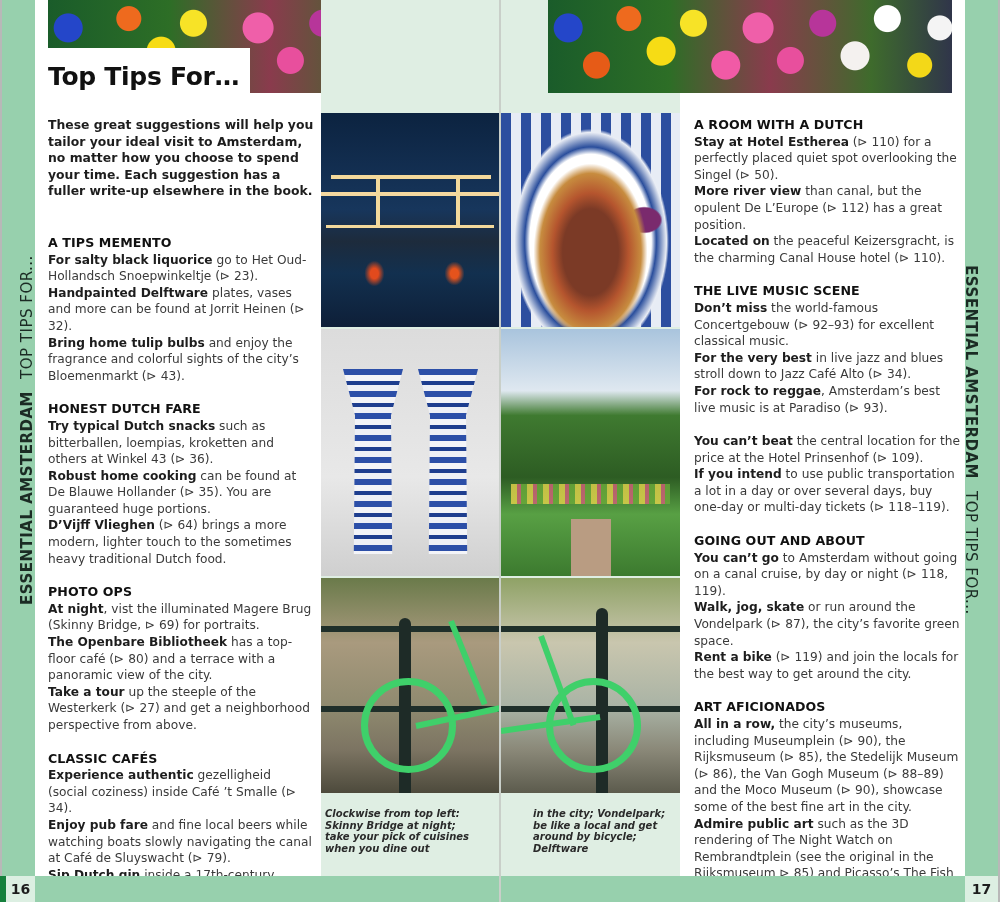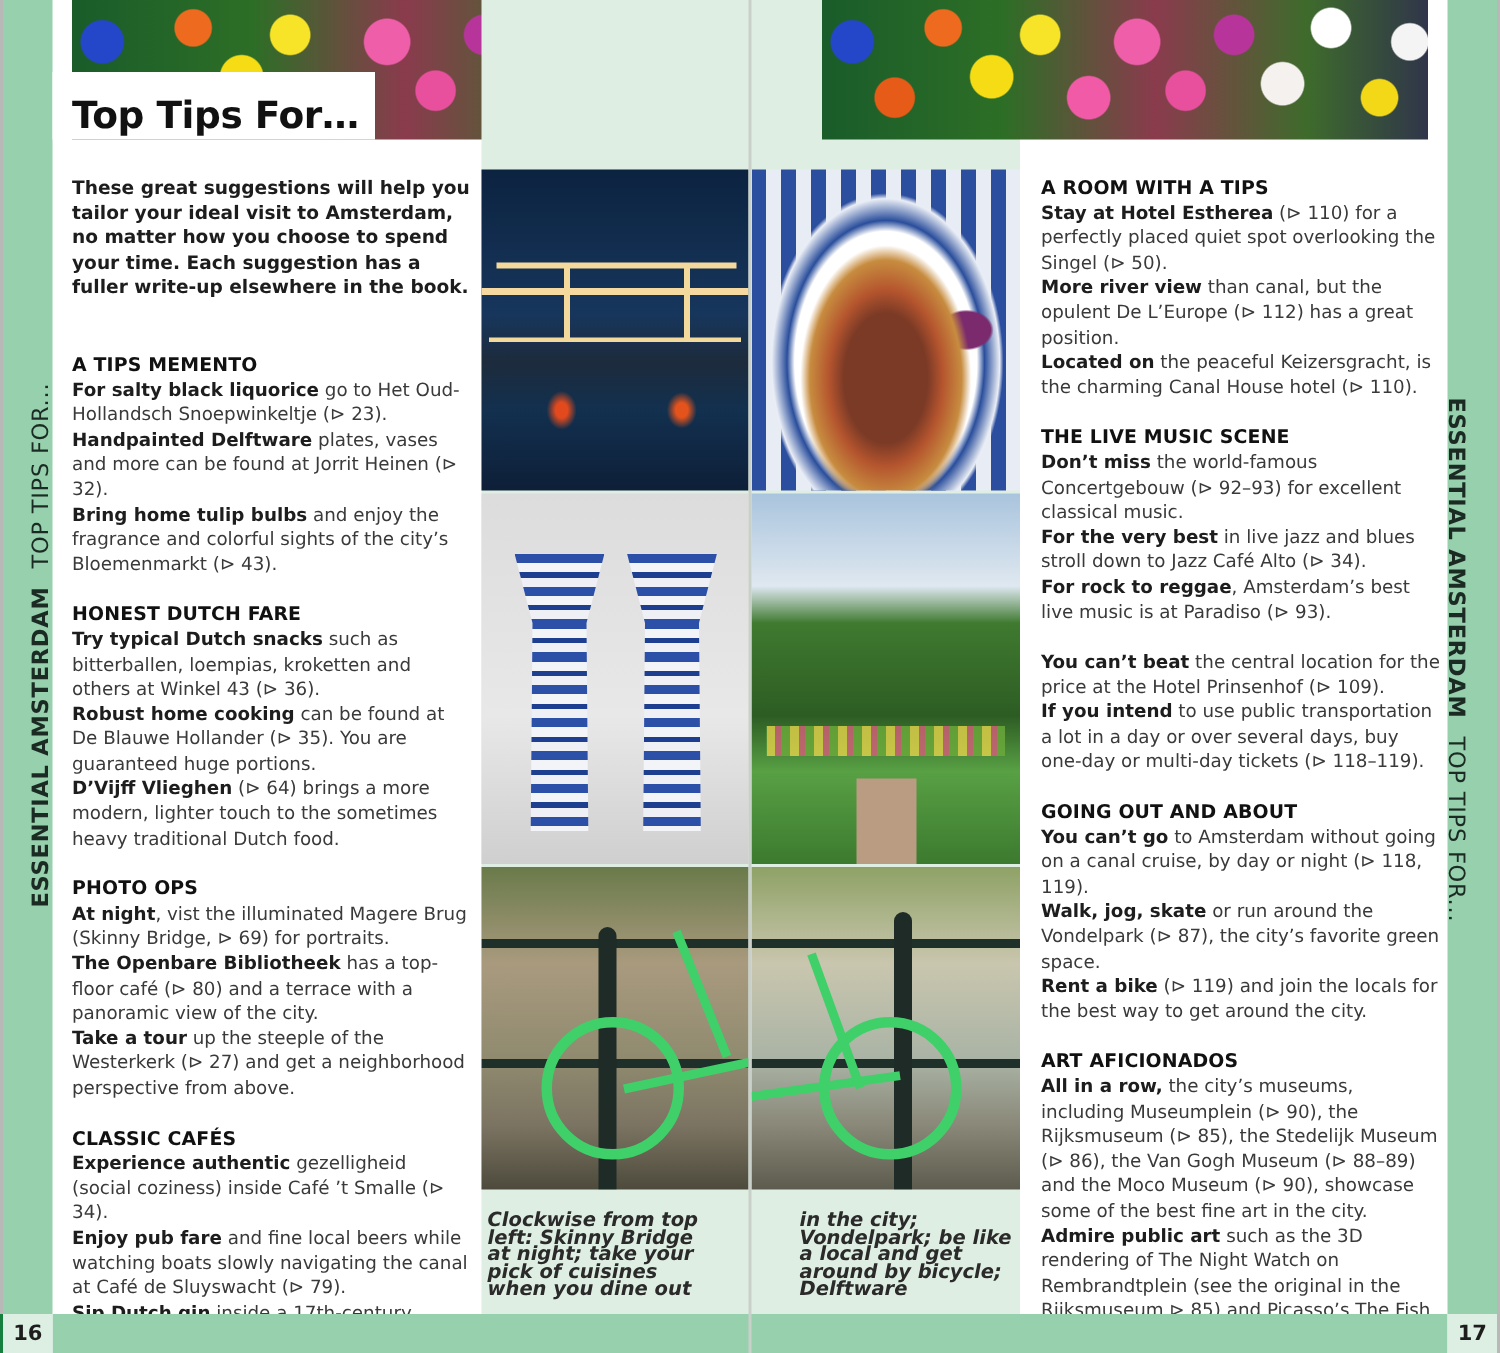--- a/index.html
+++ b/index.html
@@ -28,21 +28,21 @@
     .side-text-right { left: 480px; top: 265px; transform-origin: 0 0; transform: rotate(90deg); }
 
     .bottom-bar { position: absolute; top: 876px; height: 26px; background: #97d0ad; }
     .bottom-bar-left { left: 35px; width: 465px; }
     .bottom-bar-right { left: 0; width: 465px; }
     .page-num {
       position: absolute; top: 876px; width: 35px; height: 26px;
       background: #dcefe2; font-weight: bold; font-size: 14px; color: #1d1d1d;
       display: flex; align-items: center; justify-content: center;
     }
-    .page-num-left { left: 0; border-left: 2px solid #15803d; }
+    .page-num-left { left: 0; border-left: 6px solid #15803d; }
     .page-num-right { left: 465px; border-right: 2px solid #b8b8b8; }
 
     .mint-bg { position: absolute; background: #dfeee3; }
 
     
     .tulips {
       position: absolute; top: 0; height: 93px; overflow: hidden;
       background:
         radial-gradient(circle at 5% 30%, #2446c9 0 14px, transparent 15px),
         radial-gradient(circle at 12% 70%, #e65b17 0 13px, transparent 14px),
@@ -124,21 +124,21 @@
       left: 501px; width: 179px;
       background: linear-gradient(180deg, #8fa266 0%, #c9c6ae 30%, #a9b3a5 60%, #8a8878 80%, #5c5b4d 100%);
     }
     .rail { position: absolute; left: 0; right: 0; height: 6px; background: #1f2f2a; }
     .post { position: absolute; width: 12px; background: #1e2b27; border-radius: 6px 6px 0 0; }
     .wheel { position: absolute; width: 95px; height: 95px; border: 7px solid #3fd06a; border-radius: 50%; }
     .frame { position: absolute; height: 6px; background: #3fd06a; transform-origin: 0 50%; }
 
     .caption {
       position: absolute; top: 808px; font-style: italic; font-weight: bold;
-      font-size: 13px; line-height: 11.5px; color: #2a2a2a;
+      font-size: 10px; line-height: 11.5px; color: #2a2a2a;
       font-family: "DejaVu Sans", sans-serif;
     }
     .caption-left { left: 325px; width: 150px; }
     .caption-right { left: 533px; width: 148px; }
   </style>
 </head>
 <body>
 
 <div class="page page-left">
   <div class="side-strip side-strip-left"></div>
@@ -225,21 +225,21 @@
     <div class="rail" style="top:128px;"></div>
     <div class="post" style="left:95px; top:30px; height:185px;"></div>
     <div class="wheel" style="left:45px; top:100px;"></div>
     <div class="frame" style="left:0; top:150px; width:100px; transform:rotate(-8deg);"></div>
     <div class="frame" style="left:40px; top:55px; width:95px; transform:rotate(70deg);"></div>
   </div>
   <div class="caption caption-right" style="left:33px;">in the city; Vondelpark; be like a local and get around by bicycle; Delftware</div>
 
   <div class="text-col text-col-right">
     <div class="section">
-      <div class="section-head">A ROOM WITH A TIPS</div>
+      <div class="section-head">A ROOM WITH A DUTCH</div>
       <div class="tip"><b>Stay at Hotel Estherea</b><span> (⊳ 110) for a perfectly placed quiet spot overlooking the Singel (⊳ 50).</span></div>
       <div class="tip"><b>More river view</b><span> than canal, but the opulent De L’Europe (⊳ 112) has a great position.</span></div>
       <div class="tip"><b>Located on</b><span> the peaceful Keizersgracht, is the charming Canal House hotel (⊳ 110).</span></div>
     </div>
 
     <div class="section">
       <div class="section-head">THE LIVE MUSIC SCENE</div>
       <div class="tip"><b>Don’t miss</b><span> the world-famous Concertgebouw (⊳ 92–93) for excellent classical music.</span></div>
       <div class="tip"><b>For the very best</b><span> in live jazz and blues stroll down to Jazz Café Alto (⊳ 34).</span></div>
       <div class="tip"><b>For rock to reggae</b><span>, Amsterdam’s best live music is at Paradiso (⊳ 93).</span></div>

